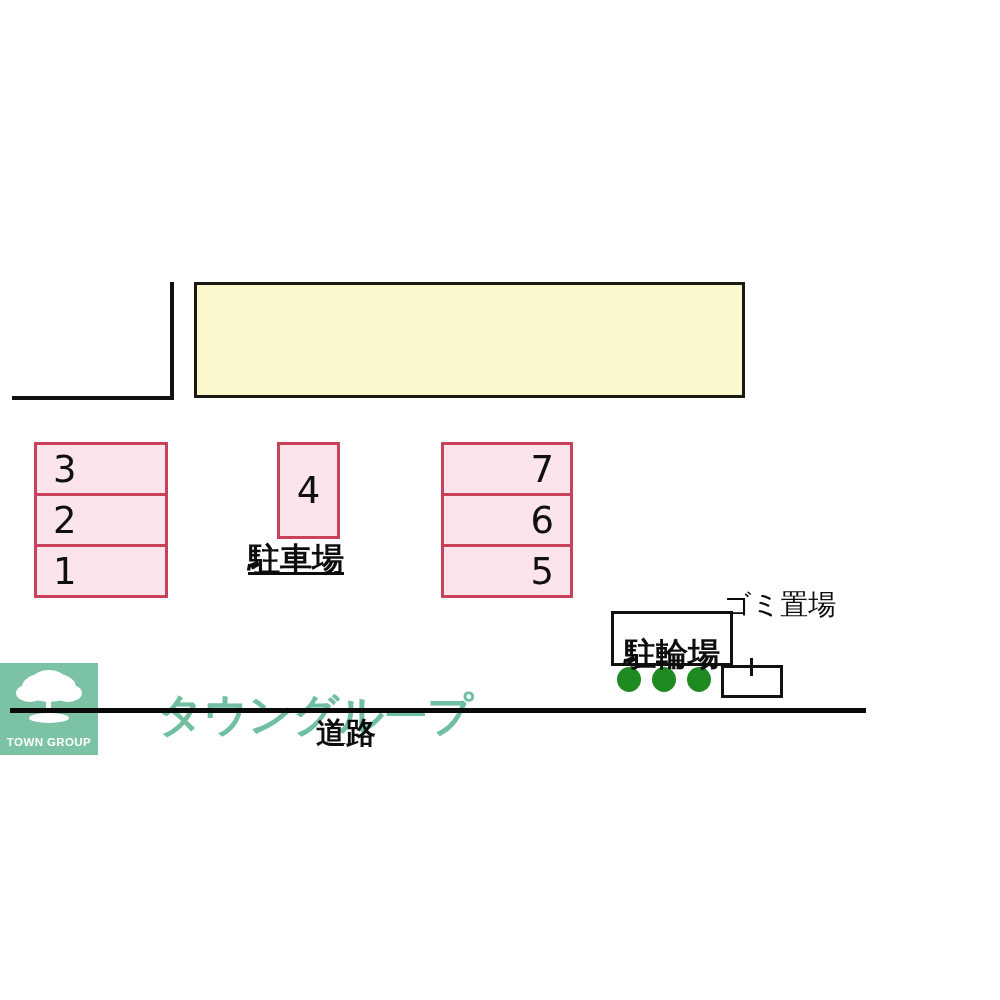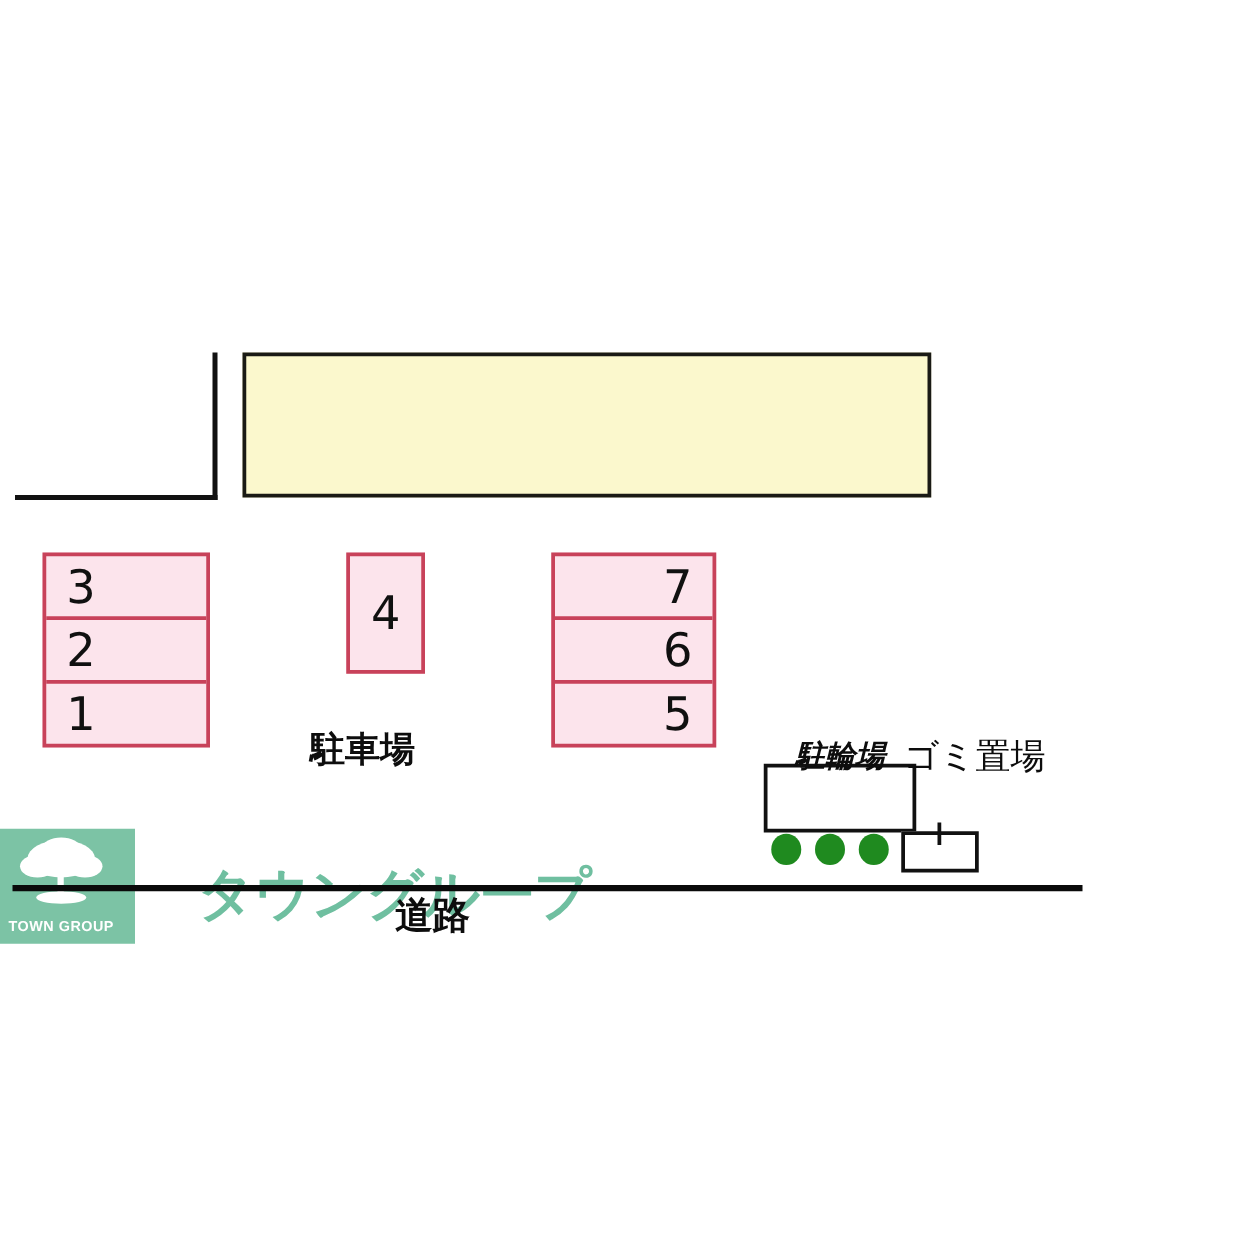--- a/index.html
+++ b/index.html
@@ -85,24 +85,25 @@
   
   .jp-label {
     position: absolute;
     font-family: "DejaVu Sans", "Liberation Sans", sans-serif;
     color: #0d0d0d;
     white-space: nowrap;
     letter-spacing: 0px;
   }
   #label-parking {
     left: 248px;
-    top: 584px;
-    font-size: 28px;
+    top: 541px;
+    font-size: 32px;
     line-height: 1.15;
     font-weight: 700;
+    text-decoration: underline;
   }
   #label-road {
     left: 316px;
     top: 716px;
     font-size: 30px;
     line-height: 1.1;
     font-weight: 700;
     z-index: 7;
     text-align: center;
   }
@@ -115,30 +116,29 @@
     width: 122px;
     height: 55px;
     border: 3px solid #111111;
     box-sizing: border-box;
     background: #ffffff;
     z-index: 4;
   }
   .bike-text {
     position: absolute;
     left: 612px;
-    top: 582px;
+    top: 631px;
     width: 120px;
     text-align: center;
-    font-size: 24px;
+    font-size: 32px;
     line-height: 46px;
     font-weight: 700;
     color: #0d0d0d;
     z-index: 6;
     white-space: nowrap;
-    font-style: italic;
   }
   .bike-dots {
     position: absolute;
     left: 617px;
     top: 667px;
     width: 112px;
     height: 28px;
     display: flex;
     justify-content: flex-start;
     gap: 11px;
@@ -201,21 +201,21 @@
     left: 0px;
     top: 663px;
     width: 400px;
     height: 92px;
     z-index: 3;
   }
   .logo-mark {
     position: absolute;
     left: 0px;
     top: 0px;
-    width: 108px;
+    width: 98px;
     height: 92px;
     background: #7cc3a5;
     overflow: hidden;
   }
   .logo-tree {
     position: absolute;
     left: 13px;
     top: 5px;
     width: 72px;
     height: 58px;

